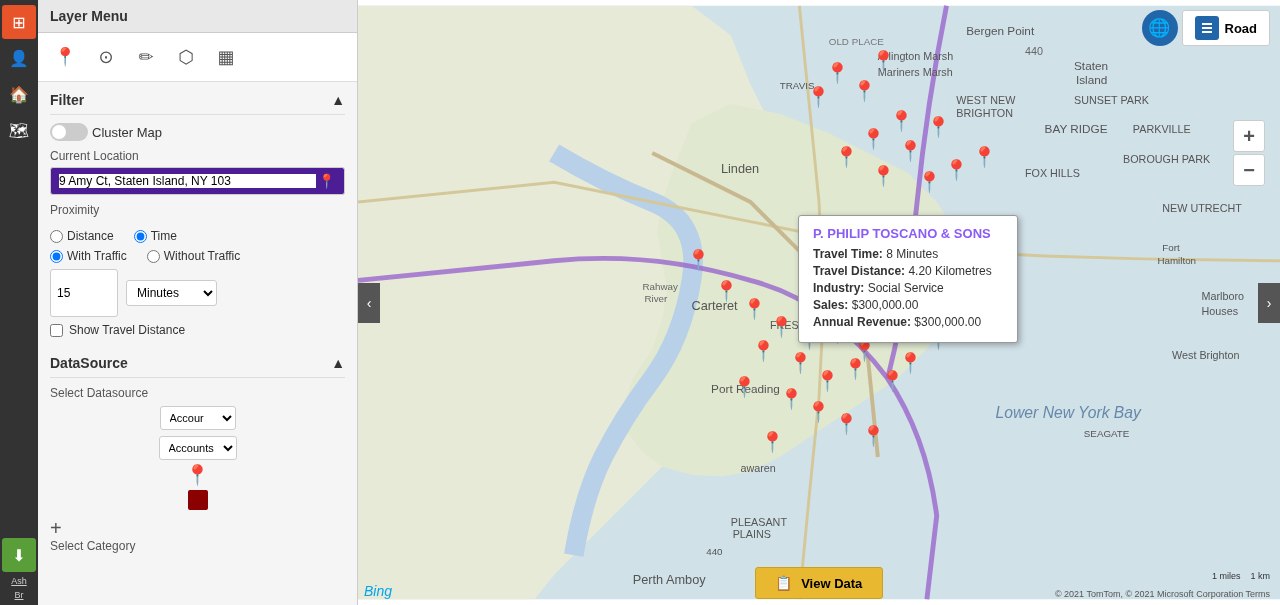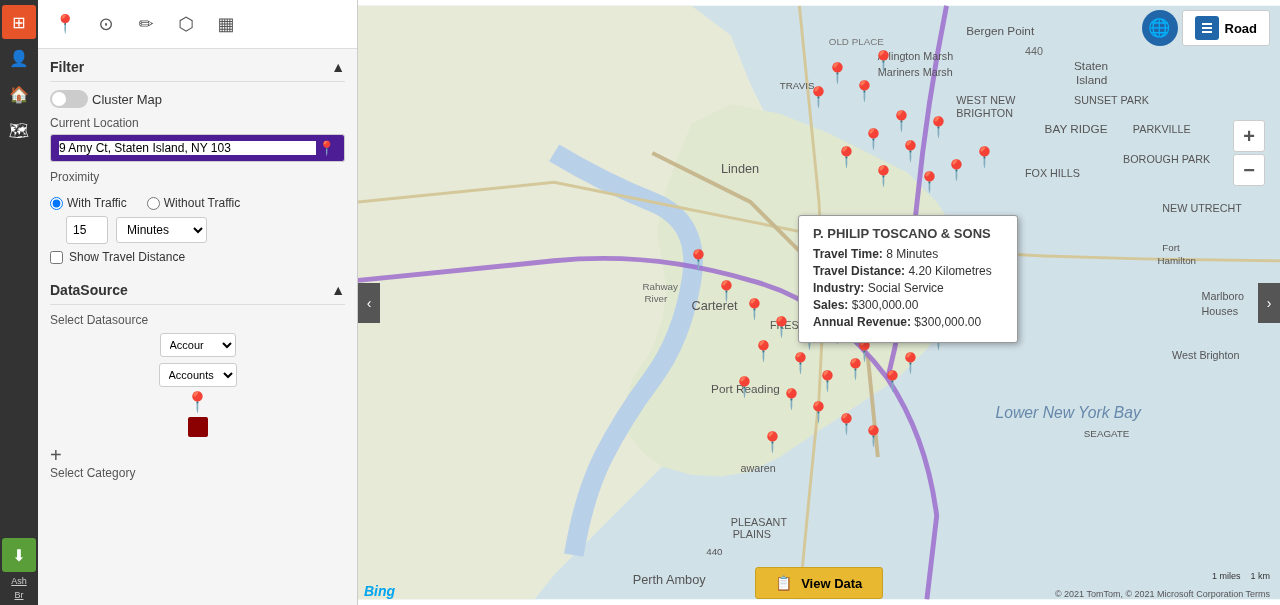--- a/index.html
+++ b/index.html
@@ -206,26 +206,25 @@
     }
     .radio-item input[type="radio"] { cursor: pointer; }
 
     .proximity-input-row {
       display: flex;
       gap: 8px;
       align-items: center;
       margin-bottom: 6px;
     }
     .num-input {
-      width: 42px;
+      width: 68px;
       border: 1px solid #ccc;
-      padding: 6px 6px;
-      font-size: 12px;
-      border-radius: 3px;
-      margin-left: 16px;
+      padding: 16px 6px;
+      font-size: 12px;
+      border-radius: 3px;
     }
     .unit-select {
       border: 1px solid #ccc;
       padding: 4px 6px;
       font-size: 12px;
       border-radius: 3px;
       background: white;
     }
     .checkbox-row {
       display: flex;
@@ -415,21 +414,21 @@
       padding: 10px 14px;
       border-radius: 3px;
       box-shadow: 2px 2px 6px rgba(0,0,0,0.3);
       font-size: 12px;
       min-width: 220px;
       z-index: 20;
     }
     .popup-title {
       font-size: 13px;
       font-weight: bold;
-      color: #404040;
+      color: #8b5cf6;
       margin-bottom: 6px;
     }
     .popup-row {
       margin-bottom: 3px;
       color: #333;
     }
     .popup-label { font-weight: bold; }
 
     
     .map-bottom {
@@ -465,21 +464,21 @@
       display: flex;
       align-items: center;
       gap: 4px;
       font-size: 12px;
       color: #555;
       z-index: 10;
     }
     .bing-icon {
       font-size: 14px;
       font-style: italic;
-      font-weight: bold;
+      font-weight: normal;
       color: #00a4ef;
     }
 
     
     .copyright {
       position: absolute;
       bottom: 6px;
       right: 10px;
       font-size: 9px;
       color: #555;
@@ -525,20 +524,21 @@
   <div class="sidebar-bottom">
     <div class="sidebar-download">
       <span>⬇</span>
     </div>
     <div class="sidebar-ash-label">Ash</div>
     <div class="sidebar-ash-label">Br</div>
   </div>
 </div>
 
 <div class="panel">
+  <div class="panel-layer-menu">Layer Menu</div>
 
 
   <div class="panel-icons">
     <button class="panel-icon-btn active" title="Location">
       <span>📍</span>
     </button>
     <button class="panel-icon-btn" title="Draw Circle">
       <span>⊙</span>
     </button>
     <button class="panel-icon-btn" title="Pencil">
@@ -563,20 +563,30 @@
         <span class="toggle-label">Cluster Map</span>
       </div>
 
       <label class="form-label">Current Location</label>
       <div class="text-input">
         <input type="text" value="9 Amy Ct, Staten Island, NY 103" style="">
         <span class="location-pin">📍</span>
       </div>
 
       <div class="proximity-label">Proximity</div>
+      <div class="radio-row">
+        <label class="radio-item">
+          <input type="radio" name="proximity" style="">
+          <span>Distance</span>
+        </label>
+        <label class="radio-item">
+          <input type="radio" name="proximity" checked="" style="">
+          <span>Time</span>
+        </label>
+      </div>
       <div class="radio-row">
         <label class="radio-item">
           <input type="radio" name="traffic" checked="" style="">
           <span>With Traffic</span>
         </label>
         <label class="radio-item">
           <input type="radio" name="traffic" style="">
           <span>Without Traffic</span>
         </label>
       </div>

